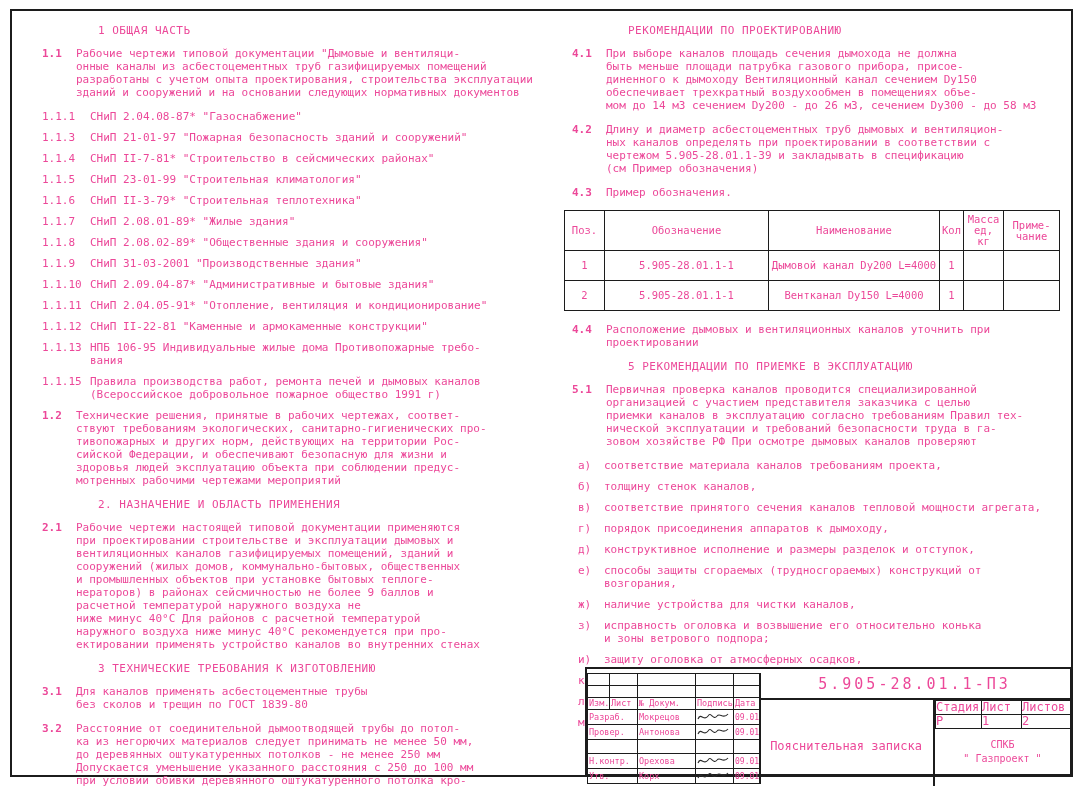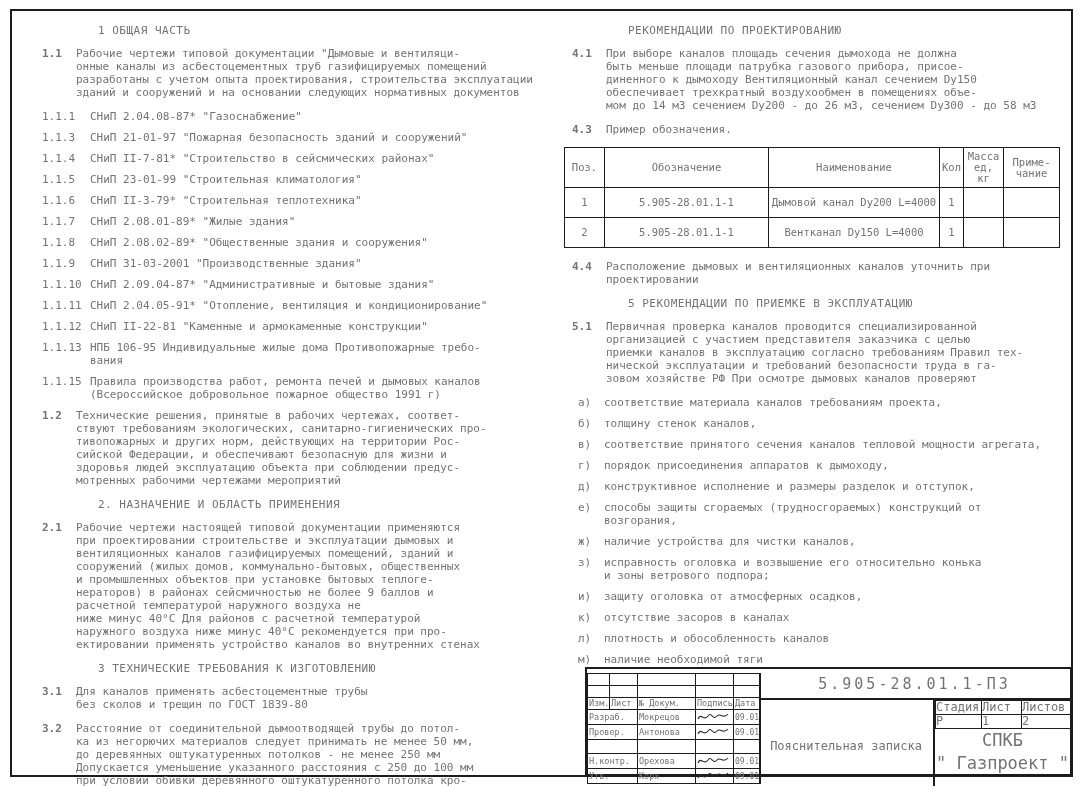--- a/index.html
+++ b/index.html
@@ -1,17 +1,17 @@
 <!DOCTYPE html>
 <html><head>
 <meta charset="utf-8">
 <style>
   html,body{margin:0;padding:0;background:#e8e8e8;}
   .page{position:relative;width:1084px;height:786px;background:#ffffff;overflow:hidden;
-        font-family:"DejaVu Sans Mono",monospace;color:#737373;}
+        font-family:"DejaVu Sans Mono",monospace;color:#ec4899;}
   .frame{position:absolute;left:10px;top:9px;right:11px;bottom:9px;border:2.5px solid #1c1c1c;pointer-events:none;}
   .col{position:absolute;top:16px;font-size:11px;line-height:13px;letter-spacing:0;}
   .col.left{left:34px;width:516px;}
   .col.right{left:564px;width:506px;}
   .heading{margin:8px 0 10px 64px;letter-spacing:0.5px;white-space:pre-line;}
   .col.right .heading{}
   .item{display:flex;margin:8px;}
   .item .num{flex:0 0 34px;}
   .item .text{flex:1;white-space:pre-line;}
   .item.para{margin-bottom:11px;}
@@ -37,21 +37,21 @@
   .sig-table td.date{font-size:8px;}
   .sig-table td.sig{padding:0;}
   .desig{position:absolute;left:172px;top:0;width:311px;height:31px;border-bottom:2px solid #1c1c1c;
          display:flex;align-items:center;justify-content:center;font-size:15px;letter-spacing:3px;box-sizing:border-box;}
   .doc-title{position:absolute;left:172px;top:31px;width:176px;height:92px;border-right:2px solid #1c1c1c;
              display:flex;align-items:center;justify-content:center;font-size:12px;box-sizing:border-box;}
   .stage-tbl{position:absolute;left:348px;top:31px;width:135px;border-collapse:collapse;table-layout:fixed;
              font-size:12px;line-height:9px;text-align:left;}
   .stage-tbl td{border:1px solid #1c1c1c;height:13px;padding:0;overflow:hidden;}
   .org{position:absolute;left:348px;top:59px;width:135px;height:46px;display:flex;flex-direction:column;
-       align-items:center;justify-content:center;gap:3px;font-size:17px;}
+       align-items:center;justify-content:center;gap:3px;font-size:10px;}
 </style>
 </head>
 <body>
 
 <div class="page">
   <div class="frame"></div>
 
   <div class="col left" id="left-col">
       <div class="heading">1 ОБЩАЯ ЧАСТЬ</div>
       <div class="item para">
@@ -158,20 +158,27 @@
     </div>
   <div class="col right" id="right-col">
       <div class="heading">РЕКОМЕНДАЦИИ ПО ПРОЕКТИРОВАНИЮ</div>
       <div class="item para">
         <span class="num">4.1</span>
         <span class="text">При выборе каналов площадь сечения дымохода не должна
 быть меньше площади патрубка газового прибора, присое-
 диненного к дымоходу Вентиляционный канал сечением Dy150
 обеспечивает трехкратный воздухообмен в помещениях объе-
 мом до 14 м3 сечением Dy200 - до 26 м3, сечением Dy300 - до 58 м3</span>
+      </div>
+      <div class="item para">
+        <span class="num">4.2</span>
+        <span class="text">Длину и диаметр асбестоцементных труб дымовых и вентиляцион-
+ных каналов определять при проектировании в соответствии с
+чертежом 5.905-28.01.1-39 и закладывать в спецификацию
+(см Пример обозначения)</span>
       </div>
       <div class="item para">
         <span class="num">4.3</span>
         <span class="text">Пример обозначения.</span>
       </div>
       <div class="spec-wrap">
         <table class="spec">
           <colgroup>
             <col style="width: 40px;">
             <col style="width: 164px;">

